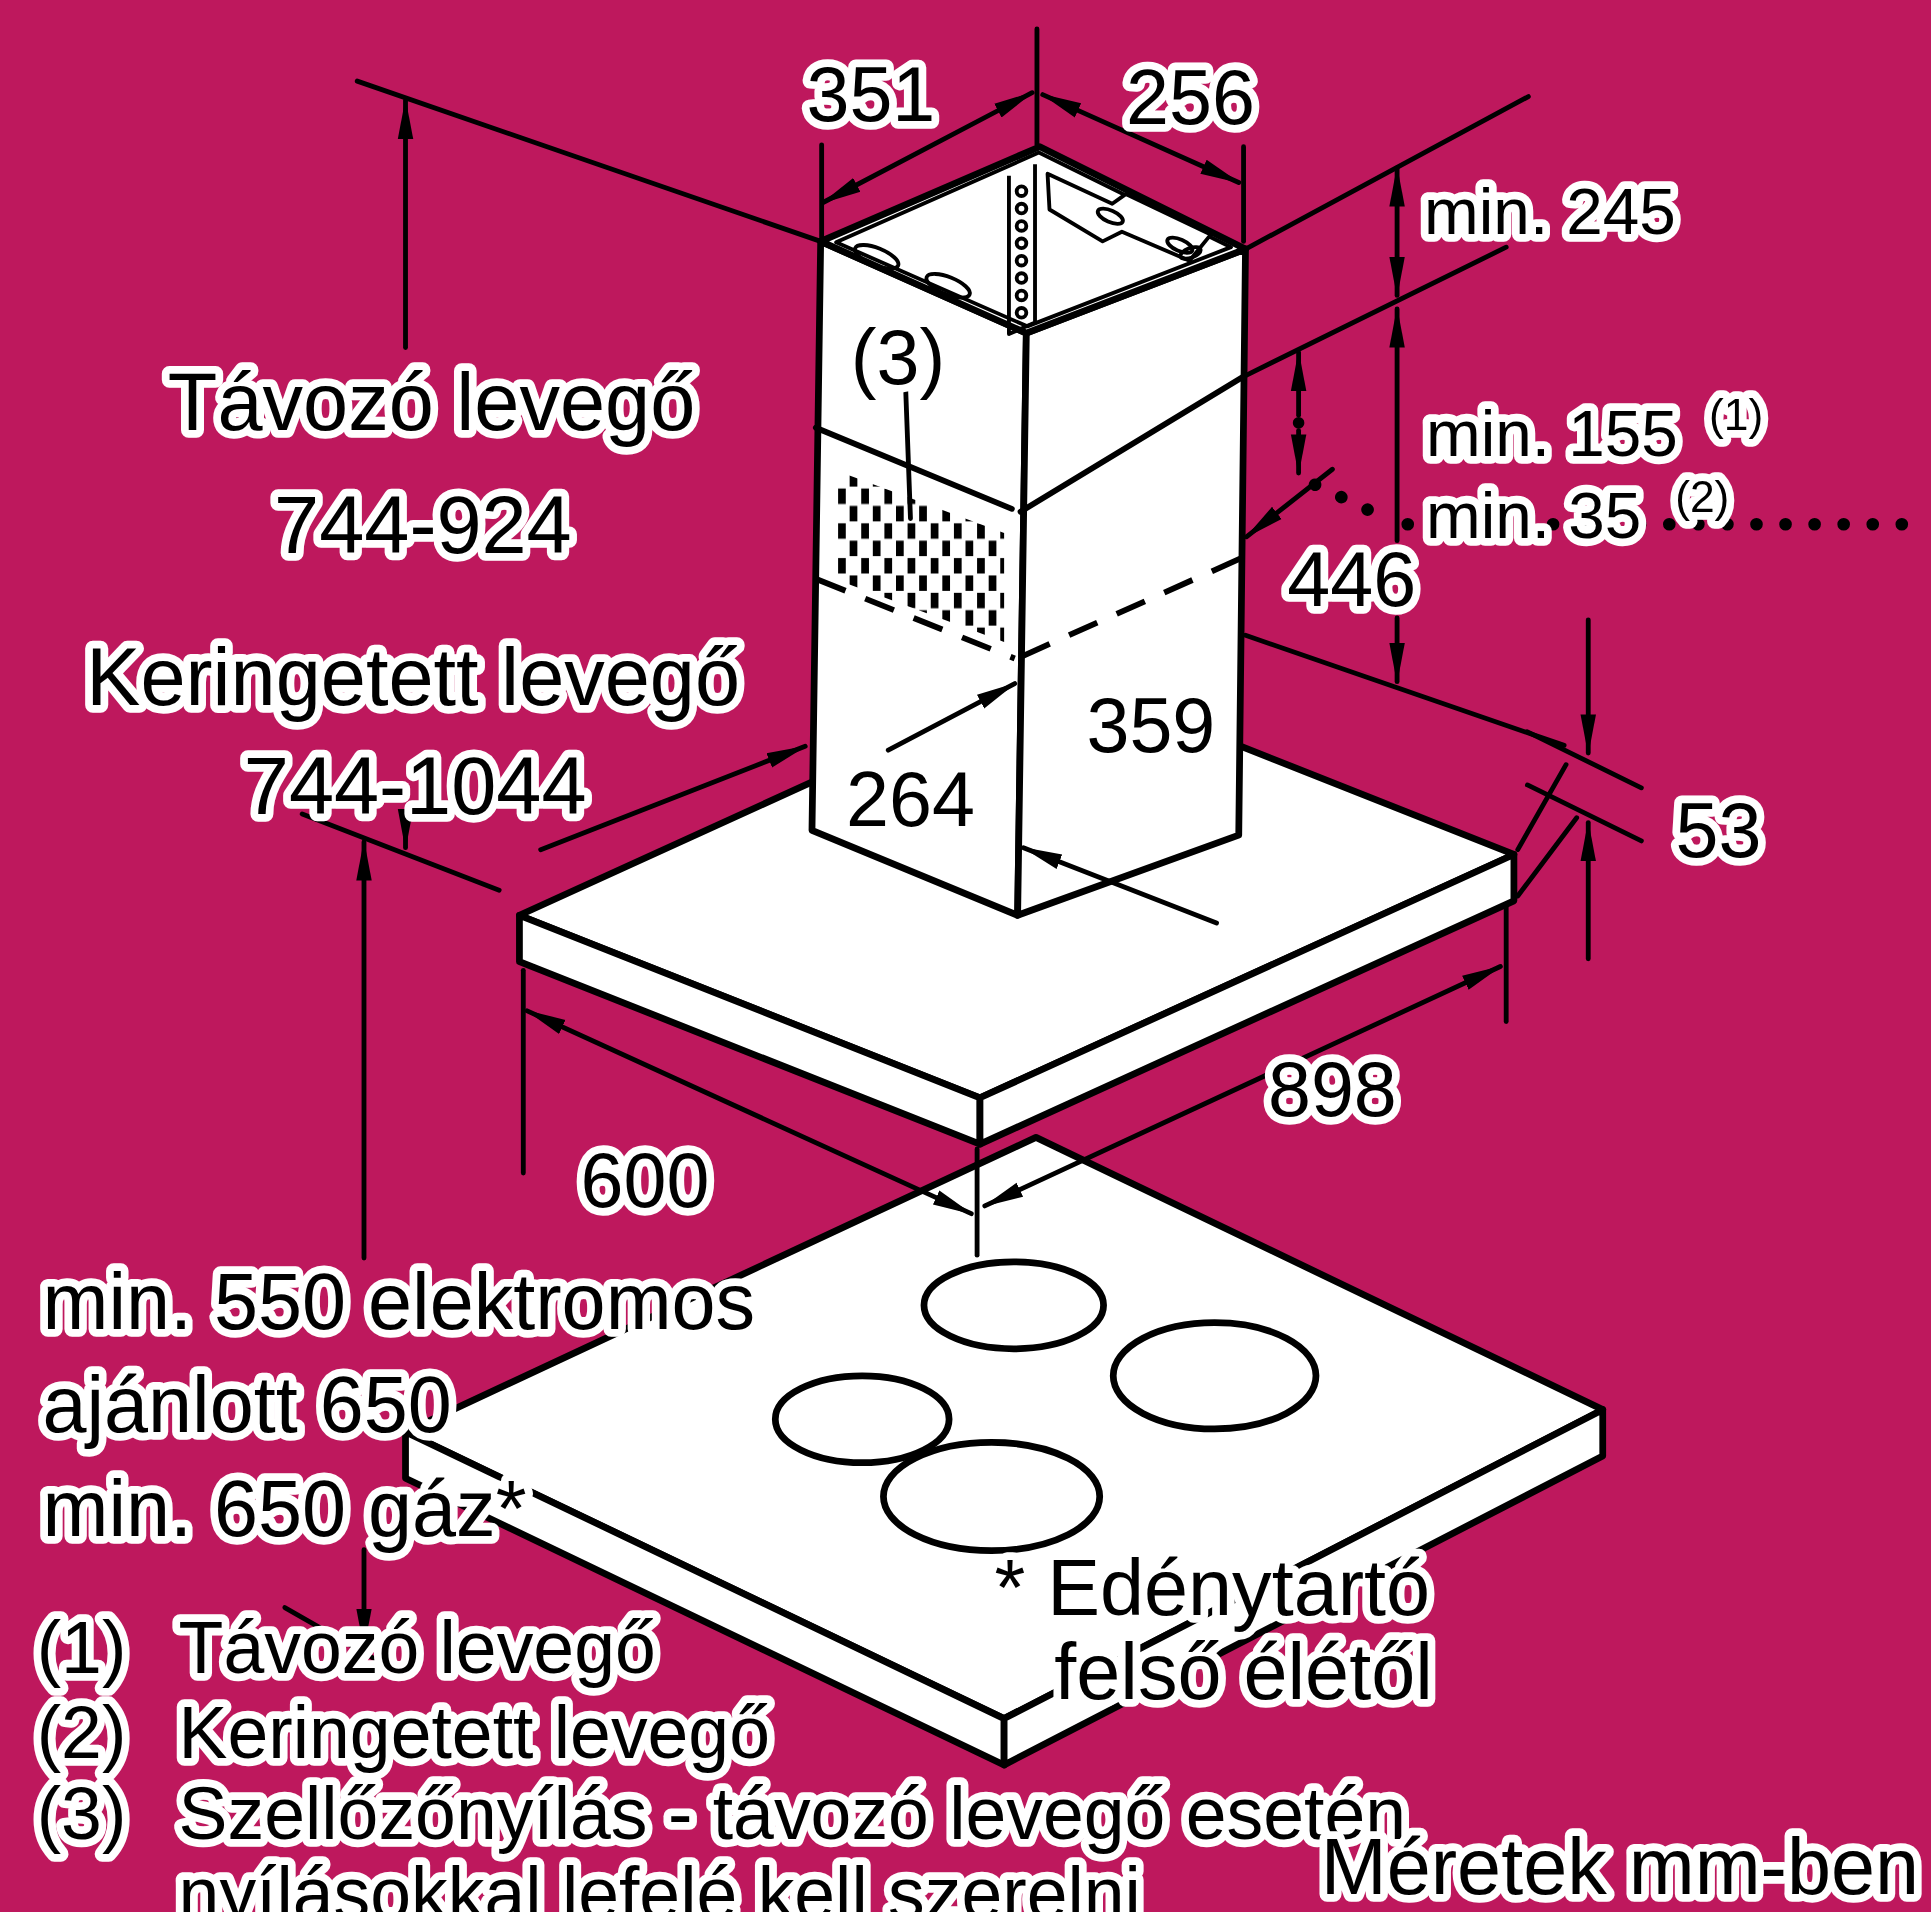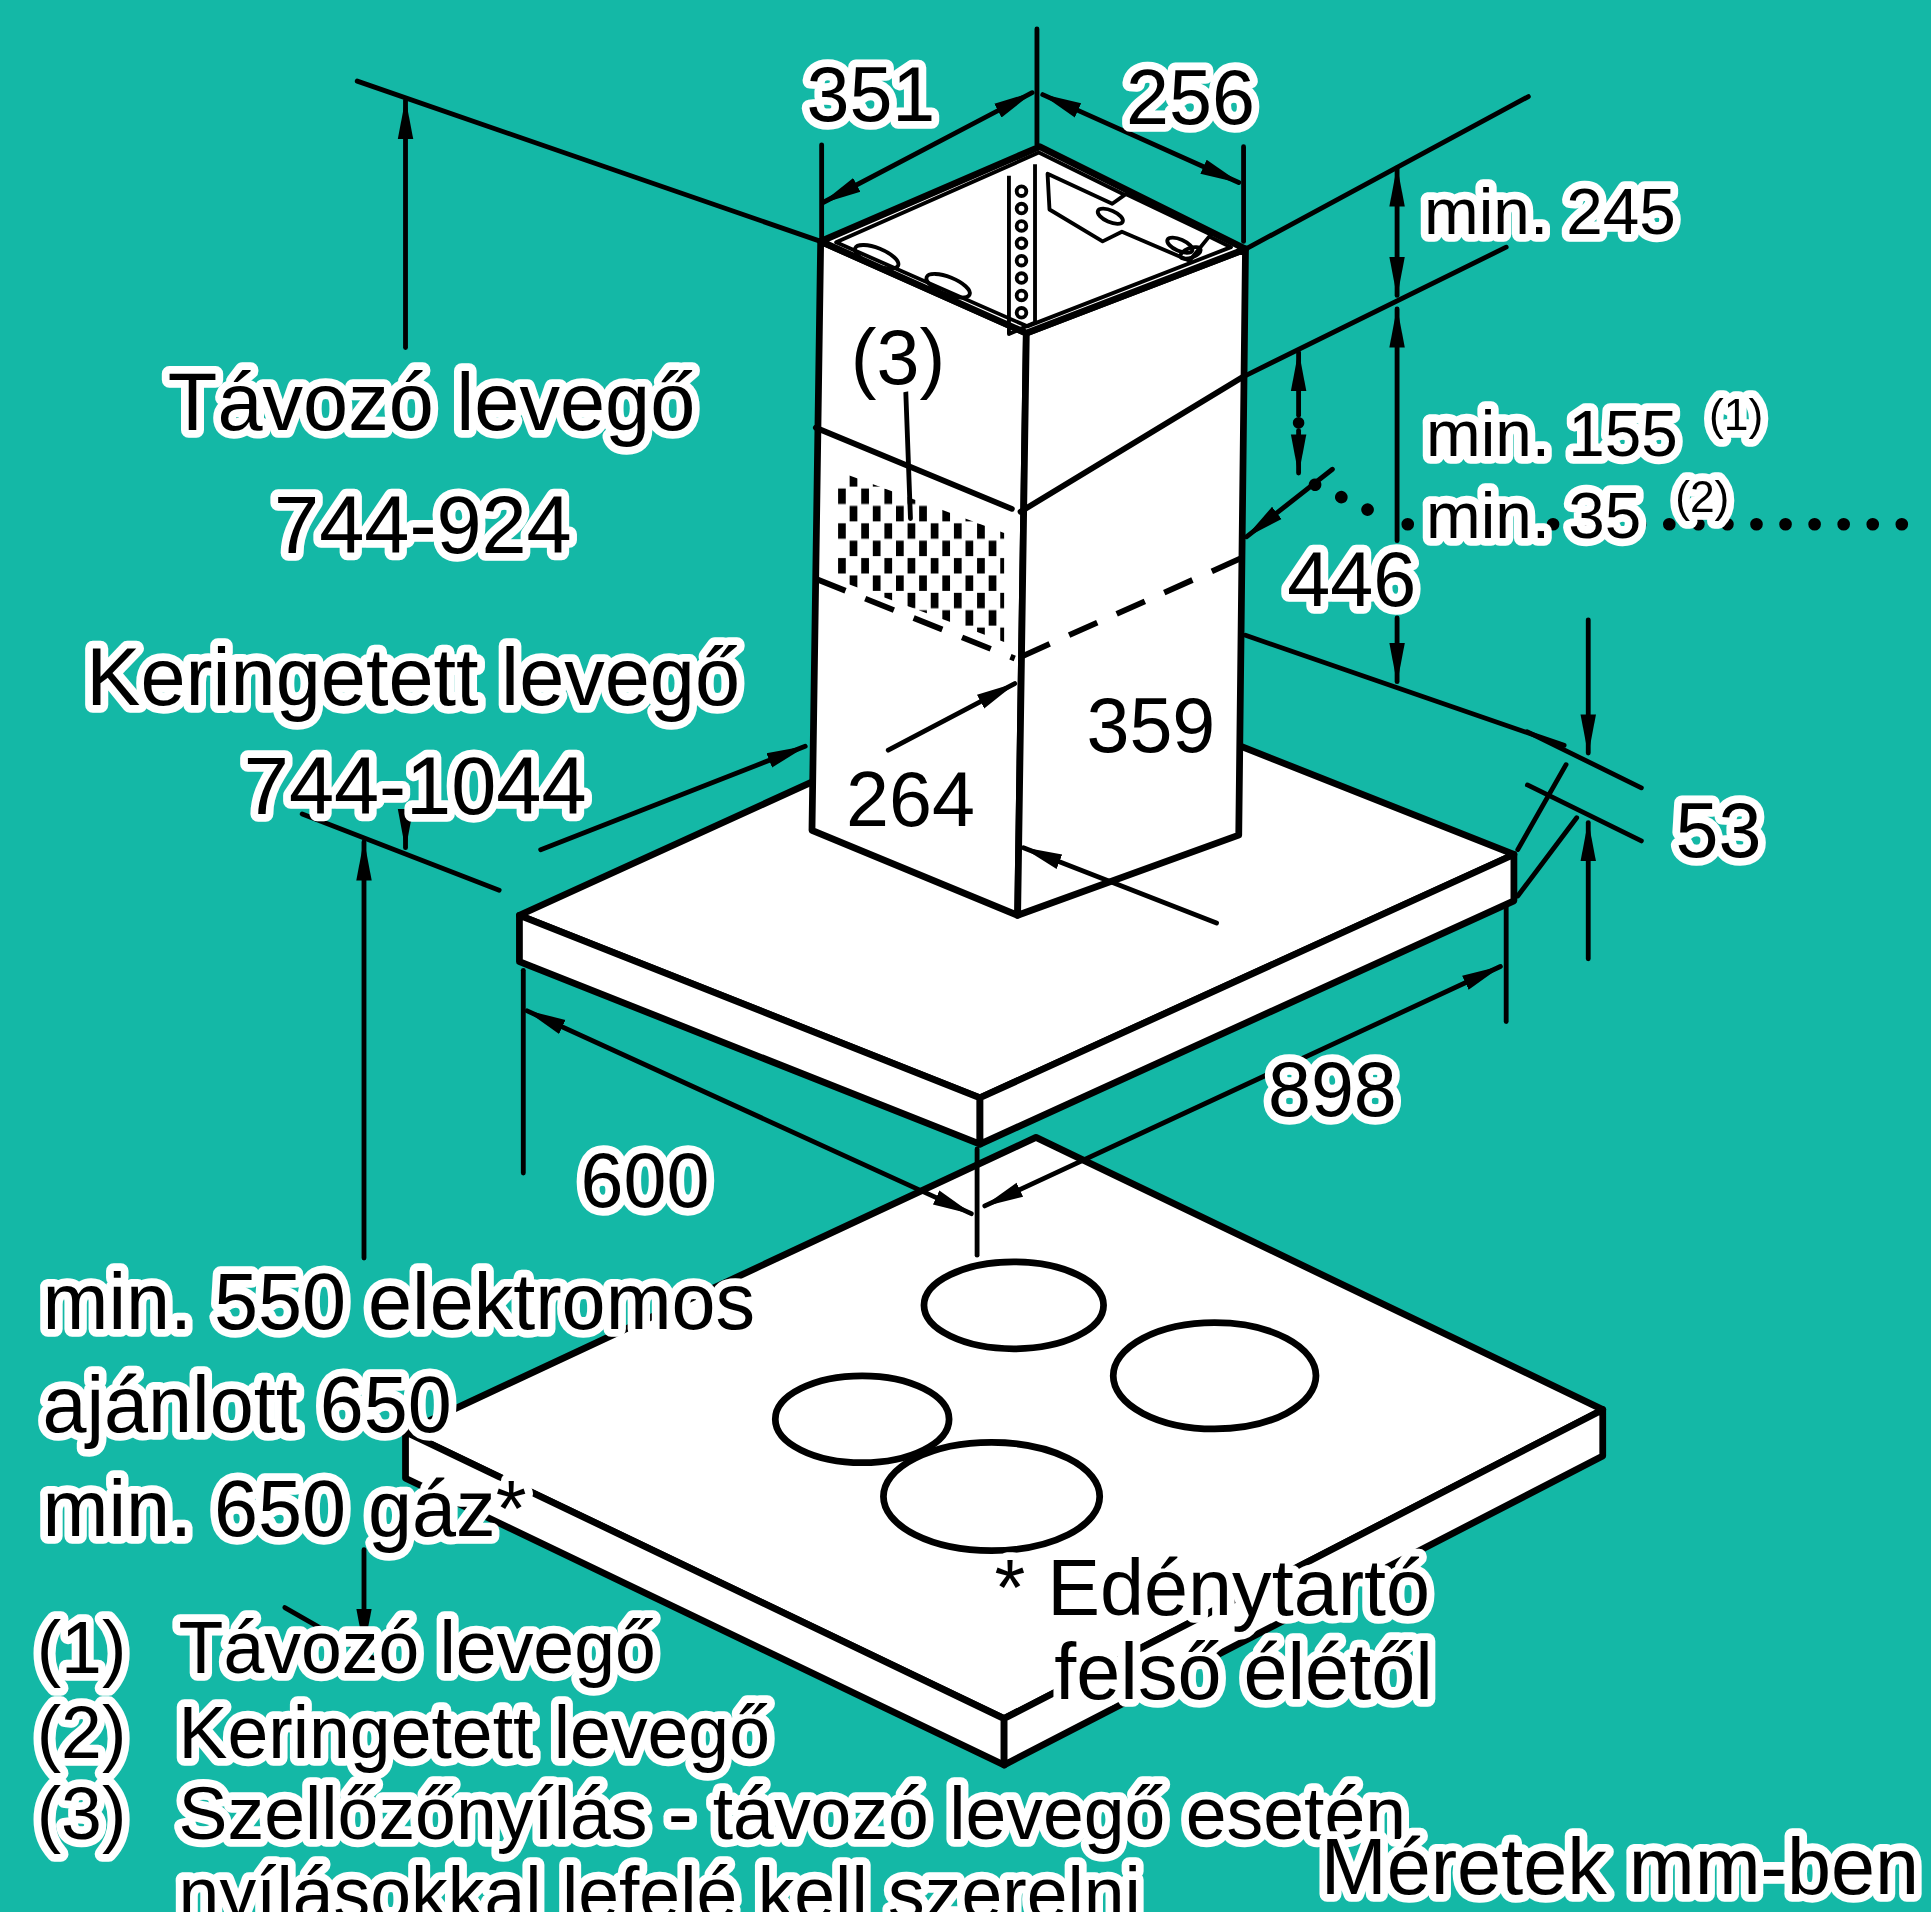--- a/index.html
+++ b/index.html
@@ -1,16 +1,16 @@
 <!DOCTYPE html>
 <html><head>
 <meta charset="utf-8">
 <style>
   html,body{margin:0;padding:0;background:#fff;}
-  .stage{width:1931px;height:1912px;background:#14b8a6;position:relative;font-family:"Liberation Sans",sans-serif;}
+  .stage{width:1931px;height:1912px;background:#be185d;position:relative;font-family:"Liberation Sans",sans-serif;}
   svg{display:block;}
   .outline{fill:#ffffff;stroke:#000;stroke-width:7;stroke-linejoin:round;}
   .detail{fill:none;stroke:#000;stroke-width:4;stroke-linejoin:round;}
   .detailw{fill:#ffffff;stroke:#000;stroke-width:4;stroke-linejoin:round;}
   .seam{fill:none;stroke:#000;stroke-width:6;stroke-linecap:round;}
   .dim{fill:none;stroke:#000;stroke-width:5;stroke-linecap:round;}
   .hid{fill:none;stroke:#000;stroke-width:6;stroke-dasharray:32 22;stroke-linecap:butt;}
   .dots{fill:none;stroke:#000;stroke-width:13;stroke-dasharray:0.1 30;stroke-linecap:round;}
   .lbl{fill:#000;paint-order:stroke;stroke:#ffffff;stroke-width:16px;stroke-linejoin:round;font-family:"Liberation Sans",sans-serif;}
   .big{font-size:84px;}

